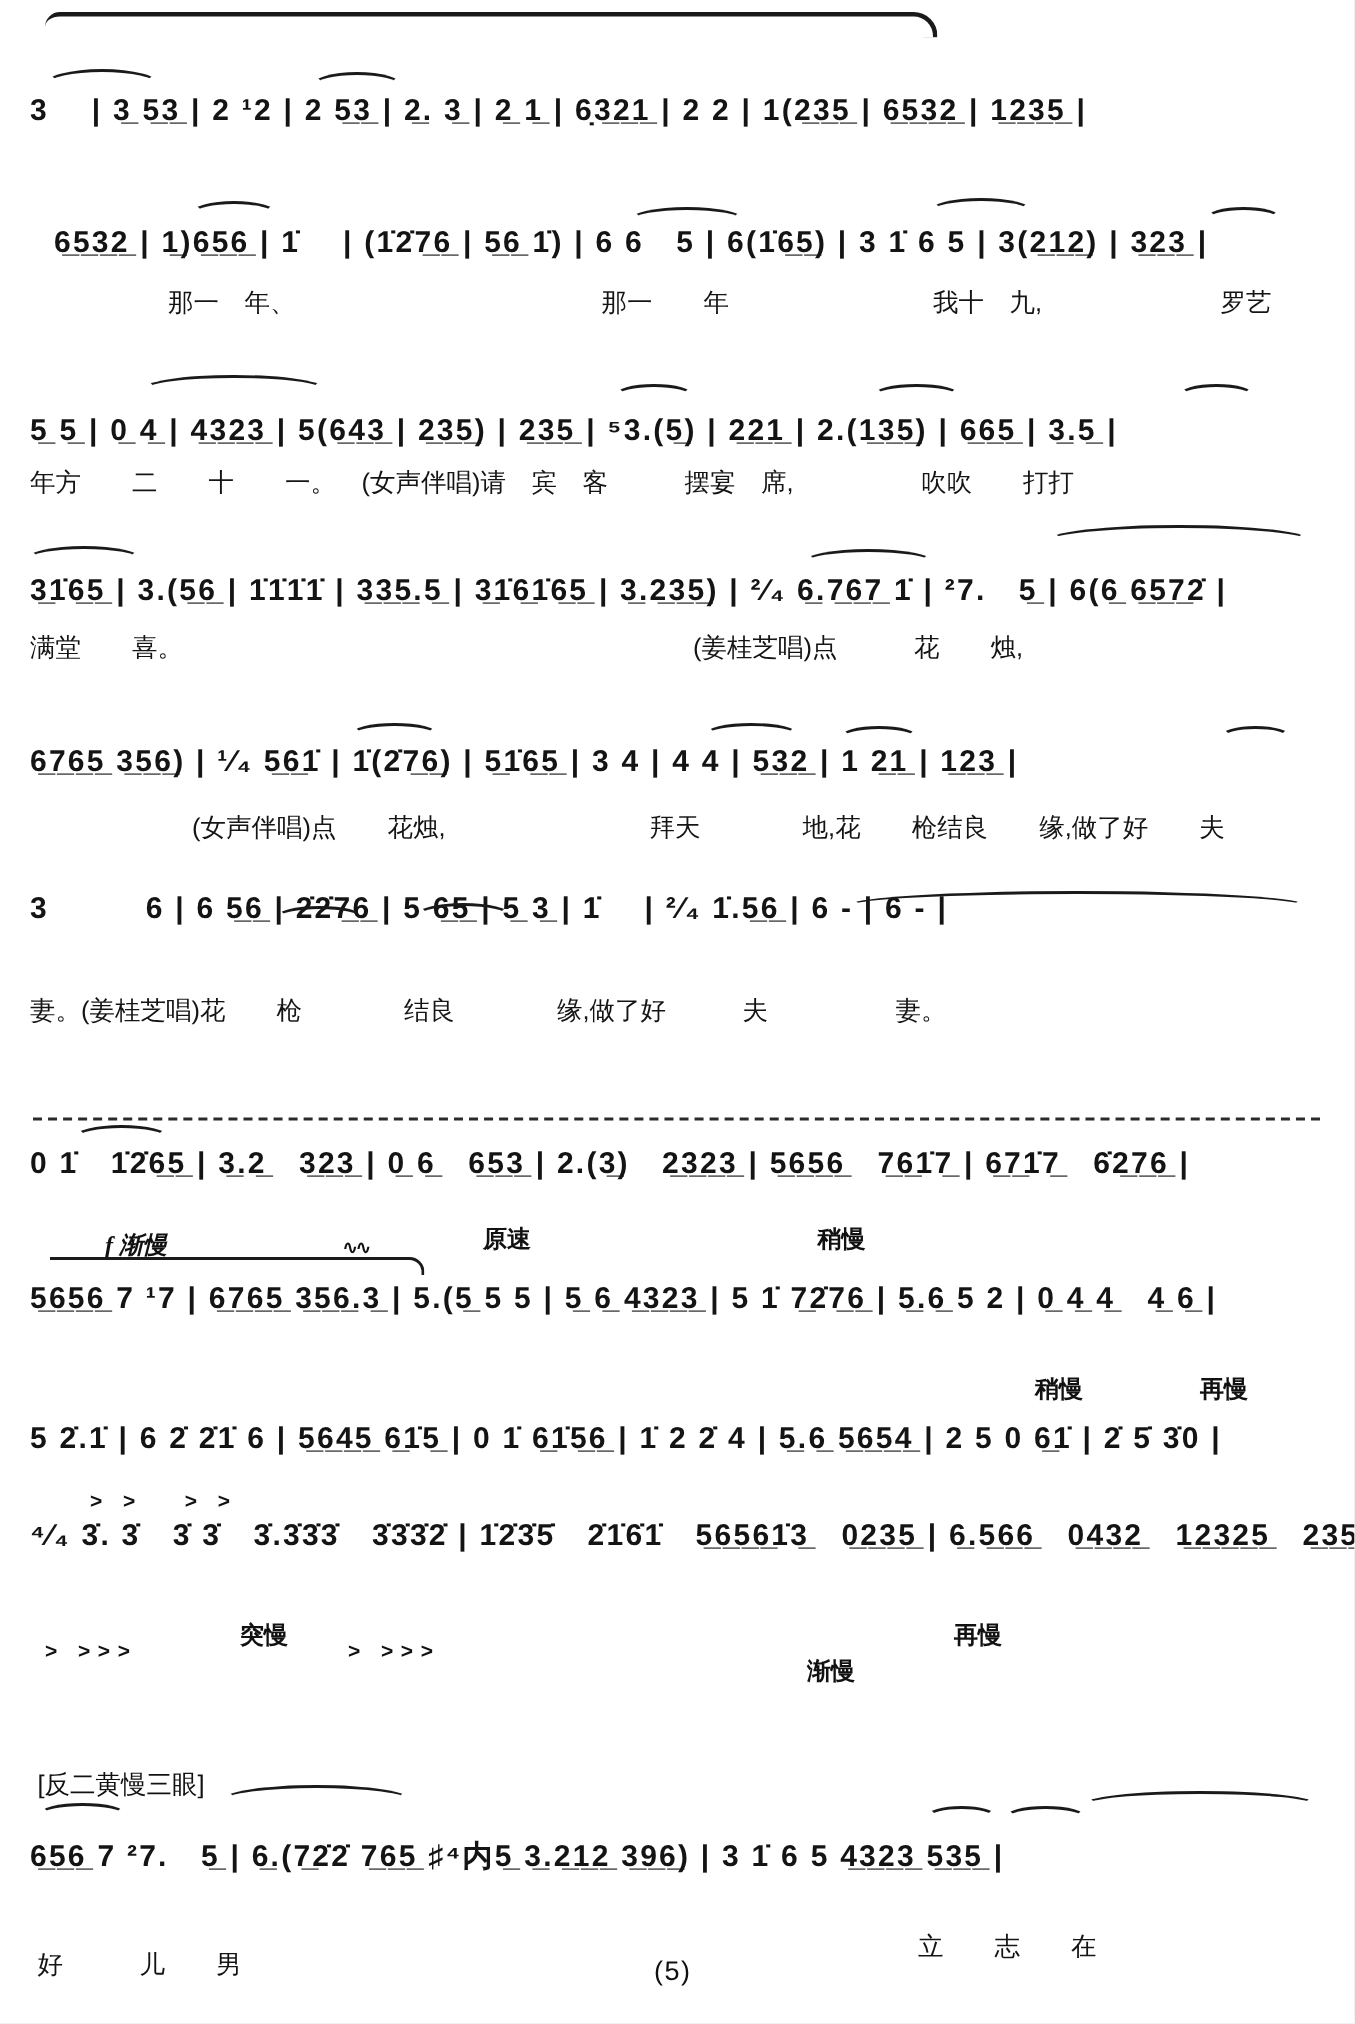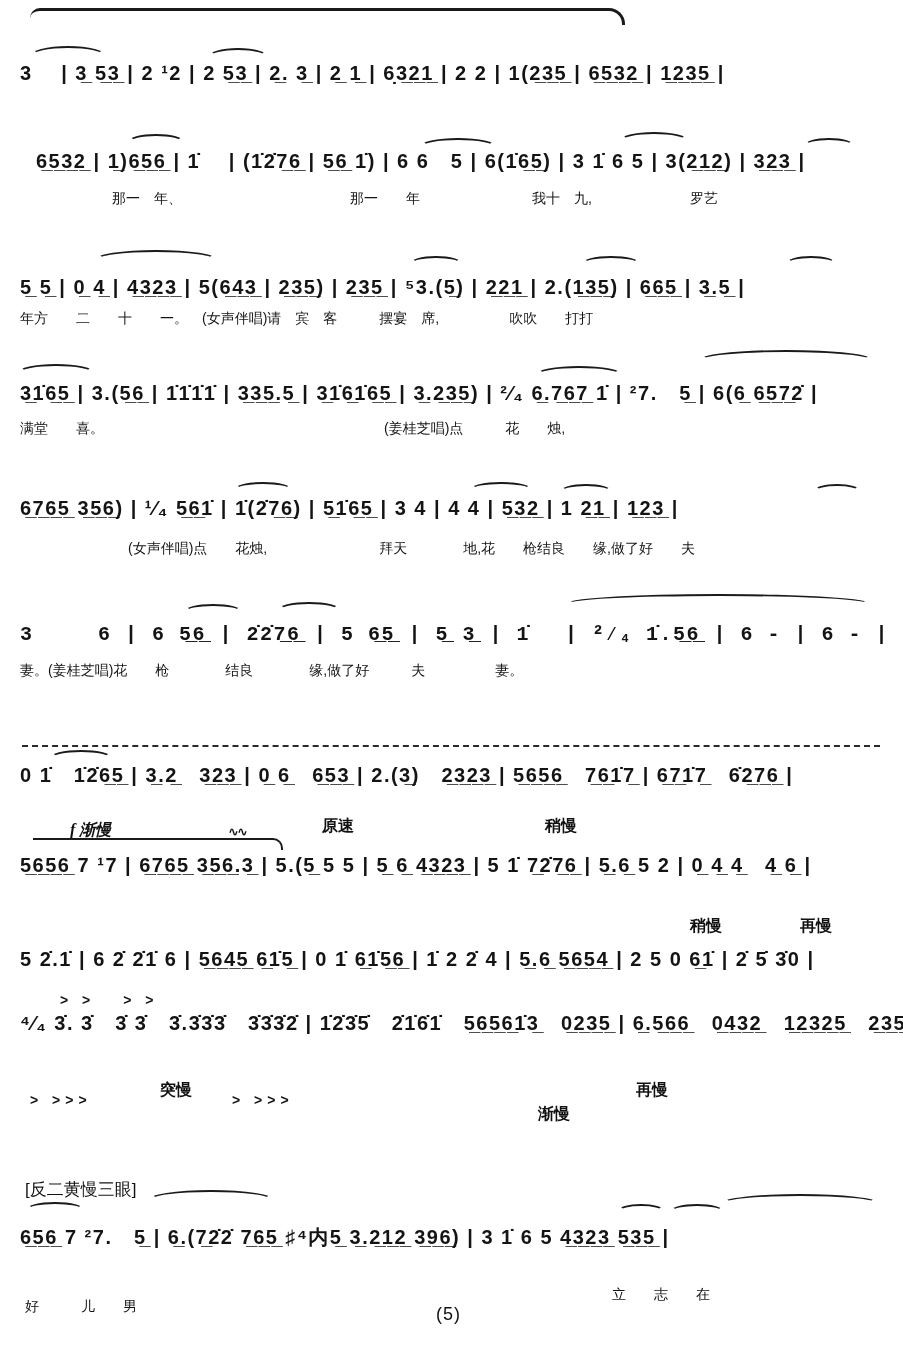--- a/index.html
+++ b/index.html
@@ -1,21 +1,21 @@
 <!DOCTYPE html>
 <html><head>
 <meta charset="utf-8">
 <style>
   html,body{margin:0;padding:0;background:#e8e8e8;}
   .page{position:relative;width:903px;height:1349px;background:#ffffff;overflow:hidden;
         font-family:"Liberation Sans","DejaVu Sans",sans-serif;color:#111;}
   .notes{position:absolute;left:20px;width:870px;font-weight:700;font-size:20px;
          letter-spacing:1.5px;white-space:pre;color:#141414;}
   .notes.tight{letter-spacing:.5px;font-size:19px;}
-  .lyrics{position:absolute;font-size:14px;font-weight:400;white-space:pre;color:#141414;}
+  .lyrics{position:absolute;font-size:17px;font-weight:400;white-space:pre;color:#141414;}
   .tlabel{position:absolute;font-weight:700;font-size:16px;white-space:pre;color:#111;}
   .dyn{font-style:italic;font-family:"Liberation Serif","DejaVu Serif",serif;}
   .accent{position:absolute;font-weight:700;font-size:14px;letter-spacing:5px;color:#111;white-space:pre;}
   .arc{position:absolute;border:2px solid transparent;border-top:2px solid #1a1a1a;border-radius:50%;}
   .topslur{position:absolute;height:14px;border-top:3px solid #1a1a1a;border-right:3px solid #1a1a1a;
            border-top-right-radius:16px;border-top-left-radius:10px;}
   .hookline{position:absolute;height:10px;border-top:2px solid #1a1a1a;border-right:2px solid #1a1a1a;
             border-top-right-radius:10px;}
   .sep{position:absolute;left:22px;width:858px;border-top:2px dashed #2a2a2a;}
   .pagenum{position:absolute;font-size:18px;letter-spacing:1px;color:#111;}
@@ -52,21 +52,21 @@
   <div class="arc" style="left:536px;top:366px;width:82px;height:13px;"></div>
   <div class="arc" style="left:698px;top:350px;width:172px;height:17px;"></div>
 
   <div class="notes" style="top:497px;">6̲7̲6̲5̲ 3̲5̲6̲) | ¹⁄₄ 5̲6̲1̇ | 1̇(2̇7̲6̲) | 5̲1̇6̲5̲ | 3 4 | 4 4 | 5̲3̲2̲ | 1 2̲1̲ | 1̲2̲3̲ |</div>
   <div class="lyrics" style="left:128px;top:540px;">(女声伴唱)点　　花烛,　　　　　　　　拜天　　　　地,花　　枪结良　　缘,做了好　　夫</div>
   <div class="arc" style="left:234px;top:482px;width:54px;height:11px;"></div>
   <div class="arc" style="left:470px;top:482px;width:58px;height:11px;"></div>
   <div class="arc" style="left:560px;top:484px;width:48px;height:11px;"></div>
   <div class="arc" style="left:814px;top:484px;width:42px;height:10px;"></div>
 
-  <div class="notes" style="top:620px;font-family:Liberation Mono, monospace;">3　　　6 | 6 5̲6̲ | 2̇2̇7̲6̲ | 5 6̲5̲ | 5̲ 3̲ | 1̇ 　| ²⁄₄ 1̇.5̲6̲ | 6 - | 6 - |</div>
+  <div class="notes" style="top:592px;">3　　　6 | 6 5̲6̲ | 2̇2̇7̲6̲ | 5 6̲5̲ | 5̲ 3̲ | 1̇ 　| ²⁄₄ 1̇.5̲6̲ | 6 - | 6 - |</div>
   <div class="lyrics" style="left:20px;top:662px;">妻。(姜桂芝唱)花　　枪　　　　结良　　　　缘,做了好　　　夫　　　　　妻。</div>
   <div class="arc" style="left:184px;top:604px;width:54px;height:11px;"></div>
   <div class="arc" style="left:278px;top:602px;width:58px;height:12px;"></div>
   <div class="arc" style="left:564px;top:594px;width:304px;height:16px;"></div>
 
   <div class="sep" style="top:745px;"></div>
 
   <div class="notes" style="top:762px;">0 1̇　1̇2̇6̲5̲ | 3̲.2̲　3̲2̲3̲ | 0̲ 6̲　6̲5̲3̲ | 2.(3̲)　2̲3̲2̲3̲ | 5̲6̲5̲6̲　7̲6̲1̇7̲ | 6̲7̲1̇7̲　6̇2̲7̲6̲ |</div>
   <div class="arc" style="left:50px;top:750px;width:58px;height:12px;"></div>
 

